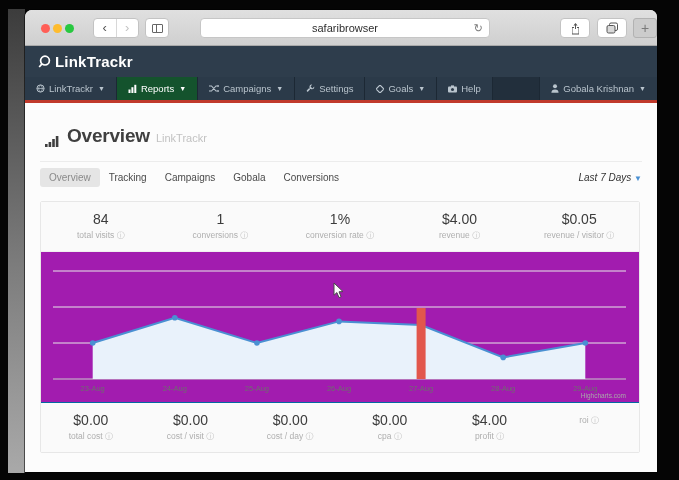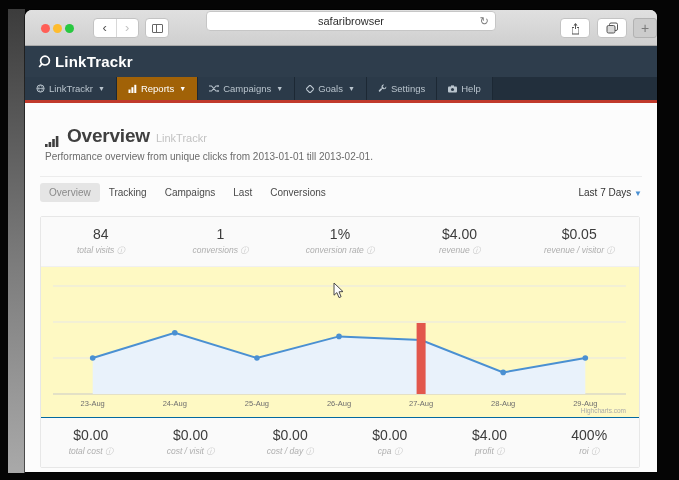--- a/index.html
+++ b/index.html
@@ -21,68 +21,68 @@
   .tl.zoom { left:40px; background:#28c840; }
   .tb-btn { position:absolute; top:8px; height:20px; background:#fff;
          border:1px solid #c3c3c3; border-radius:4px; display:flex;
          align-items:center; justify-content:center; color:#555; }
   .seg { left:68px; width:46px; padding:0; }
   .seg span { flex:1; text-align:center; font-size:13px; line-height:18px; }
   .seg .fwd { color:#c2c2c2; border-left:1px solid #d8d8d8; }
   .sidebar-btn { left:120px; width:24px; }
   .sb-ic { width:11px; height:9px; border:1px solid #666; border-radius:1px; position:relative; }
   .sb-ic:before { content:""; position:absolute; left:3px; top:0; bottom:0; width:1px; background:#666; }
-  .urlfield { position:absolute; left:175px; top:1px; width:290px; height:20px;
+  .urlfield { position:absolute; left:175px; top:8px; width:290px; height:20px;
          background:#fff; border:1px solid #c6c6c6; border-radius:4px;
-         display:flex; align-items:center; justify-content:center;margin-left:6px; }
+         display:flex; align-items:center; justify-content:center; }
   .urlfield .url { font-size:11px; color:#2e2e2e; }
   .urlfield .refresh { position:absolute; right:6px; font-size:11px; color:#7a7a7a; }
   .share-btn { left:535px; width:30px; }
   .tabs-btn  { left:572px; width:30px; }
   .newtab-btn{ left:608px; width:24px; background:#cccccc; border-color:#b2b2b2;
          color:#7a7a7a; font-size:14px; border-radius:3px; }
   .ov-ic { display:block; }
 
   
   .brandbar { height:31px; background:#2e3d4c; display:flex; align-items:center; padding-left:12px; }
   .brandbar .logo { display:flex; align-items:center; gap:3px; color:#fff;
          font-size:15px; font-weight:bold; letter-spacing:.2px; }
   .navbar { height:23px; background:#222f3c; display:flex; align-items:stretch; }
   .nav-item { display:flex; align-items:center; gap:4px; padding:0 11px;
          background:#2b3a49; border-right:1px solid #1c2834; color:#b9c4cd;
          font-size:9.5px; white-space:nowrap; cursor:default; }
   .nav-item .caret { font-size:7px; margin-left:1px; }
-  .nav-item.active { background:#a16207; color:#fff; }
+  .nav-item.active { background:#14532d; color:#fff; }
   .nav-item.user { margin-left:auto; border-left:1px solid #1c2834; border-right:none; }
   .redline { height:3px; background:#c0392b; }
 
   
   .content { background:#fcfcfc; height:100%; }
   .page-head { padding:22px 0 0 20px; }
   .page-title-row { display:flex; align-items:baseline; gap:6px; }
   .page-title { font-size:19px; color:#3f3f3f; font-weight:bold; letter-spacing:-.2px; }
   .page-title-suffix { font-size:11px; color:#c2c2c2; }
   .page-subtitle { font-size:10px; color:#6b6b6b; margin-top:4px; }
   .tabs-row { display:flex; align-items:center; margin:14px 15px 0 15px;
          padding:6px 0; border-top:1px solid #ececec; }
   .tab { font-size:10px; color:#4a4a4a; padding:4px 9px; border-radius:3px; cursor:default; }
   .tab.active { background:#e5e5e5; color:#8a8a8a; }
-  .date-range { margin-left:auto; font-size:10px; color:#333; }
+  .date-range { margin-left:auto; font-size:10px; color:#333;font-style:italic; }
   .date-range .caret { color:#4a90d2; font-size:8px; }
 
   .panel { margin:8px 15px 0 15px; width:600px; background:#fff;
          border:1px solid #e7e7e7; border-radius:2px; }
   .stats-row { display:flex; background:#fafafa; padding:9px 0 10px 0; }
   .stats-row.top { border-bottom:1px solid #f0f0f0; }
   .stats-row.bottom { border-top:1px solid #0369a1; }
   .stat { flex:1; text-align:center; }
   .stat .v { font-size:14px; color:#3c3c3c; }
-  .stat .l { font-size:8.5px; color:#aeaeae; margin-top:3px;font-style:italic; }
+  .stat .l { font-size:8.5px; color:#aeaeae; margin-top:3px; }
   .stat .info { font-size:8px; color:#c4c4c4; }
-  .chart-wrap { position:relative; height:150px; background:#fef9c3; }
+  .chart-wrap { position:relative; height:150px; background:#a21caf; }
 
   .cursor { position:absolute; left:333px; top:282px; width:12px; height:17px; z-index:5; }
   svg text { font-family:"Liberation Sans","DejaVu Sans",sans-serif; }
 </style>
 </head>
 <body>
 
 <div class="frame">
   <div class="desktop-strip"></div>
 
@@ -163,70 +163,79 @@
             <svg width="10" height="9" viewBox="0 0 10 9">
               <path d="M0 2 h2.5 L7 7 h3 M0 7 h2.5 L7 2 h3" fill="none" stroke="currentColor" stroke-width="1.1"></path>
               <path d="M8.6 .8 L10 2 L8.6 3.2 Z M8.6 5.8 L10 7 L8.6 8.2 Z" fill="currentColor"></path>
             </svg>
           </span>
           <span>Campaigns</span>
           <span class="caret">▼</span>
         </div>
         <div class="nav-item">
           <span style="display: inline-flex;">
-            <svg width="8" height="8" viewBox="0 0 8 8">
-              <path d="M4 0 L8 4 L4 8 L0 4 Z" fill="none" stroke="currentColor" stroke-width="1.1"></path>
-            </svg>
-          </span>
-          <span>Goals</span>
-          <span class="caret">▼</span>
-        </div>
-        <div class="nav-item">
-          <span style="display: inline-flex;">
             <svg width="9" height="9" viewBox="0 0 9 9">
               <path d="M6.2 .6 a2.4 2.4 0 1 0 2 2 L6.4 4.4 L4.6 2.6 Z" fill="currentColor"></path>
               <rect x="0.4" y="5.2" width="4" height="1.6" rx=".8" transform="rotate(-45 2.4 6)" fill="currentColor"></rect>
             </svg>
           </span>
           <span>Settings</span>
+        </div>
+        <div class="nav-item">
+          <span style="display: inline-flex;">
+            <svg width="8" height="8" viewBox="0 0 8 8">
+              <path d="M4 0 L8 4 L4 8 L0 4 Z" fill="none" stroke="currentColor" stroke-width="1.1"></path>
+            </svg>
+          </span>
+          <span>Goals</span>
+          <span class="caret">▼</span>
         </div>
         <div class="nav-item">
           <span style="display: inline-flex;">
             <svg width="9" height="8" viewBox="0 0 9 8">
               <rect x="0" y="1.6" width="9" height="5.8" rx="1" fill="currentColor"></rect>
               <rect x="3" y="0.4" width="3" height="2" fill="currentColor"></rect>
               <circle cx="4.5" cy="4.5" r="1.5" fill="#2b3a49"></circle>
             </svg>
           </span>
           <span>Help</span>
+        </div>
+        <div class="nav-item user">
+          <span style="display: inline-flex;">
+            <svg width="8" height="9" viewBox="0 0 8 9">
+              <circle cx="4" cy="2.3" r="2" fill="currentColor"></circle>
+              <path d="M0.4 8.8 a3.6 3.4 0 0 1 7.2 0 Z" fill="currentColor"></path>
+            </svg>
+          </span>
+          <span>Gobala Krishnan</span>
+          <span class="caret">▼</span>
         </div>
       </div>
     <div class="redline"></div>
 
     <div class="content">
       <div class="page-head">
         <div class="page-title-row">
           <svg width="16" height="13" viewBox="0 0 16 13" style="align-self:flex-end">
             <rect x="0" y="10" width="2.6" height="3" fill="#3f3f3f"></rect>
             <rect x="3.6" y="8" width="2.6" height="5" fill="#3f3f3f"></rect>
             <rect x="7.2" y="5" width="2.6" height="8" fill="#3f3f3f"></rect>
             <rect x="10.8" y="2" width="2.6" height="11" fill="#3f3f3f"></rect>
           </svg>
           <span class="page-title">Overview</span>
           <span class="page-title-suffix">LinkTrackr</span>
         </div>
-        <div class="page-subtitle">Performance overview from unique clicks from 2013-01-01 till 2013-02-01.</div>
       </div>
 
       <div class="tabs-row">
 
         <span class="tab active">Overview</span>
           <span class="tab">Tracking</span>
           <span class="tab">Campaigns</span>
-          <span class="tab">Last</span>
+          <span class="tab">Gobala</span>
           <span class="tab">Conversions</span>
           <span class="date-range">
           <span>Last 7 Days</span>
           <span class="caret">▼</span>
         </span>
       </div>
 
       <div class="panel">
         <div class="stats-row top">
             <div class="stat">
@@ -291,21 +300,20 @@
             </div>
             <div class="stat">
               <div class="v">$0.00</div>
               <div class="l">cpa <span class="info">ⓘ</span></div>
             </div>
             <div class="stat">
               <div class="v">$4.00</div>
               <div class="l">profit <span class="info">ⓘ</span></div>
             </div>
             <div class="stat">
-              <div class="v">400%</div>
               <div class="l">roi <span class="info">ⓘ</span></div>
             </div>
           </div>
       </div>
     </div>
   </div>
 
   <svg class="cursor" viewBox="0 0 12 17">
     <path d="M1 1 L1 13.2 L3.9 10.6 L6 15.6 L8.1 14.7 L6 9.8 L10 9.6 Z" fill="#fdfdfd" stroke="#4a4a4a" stroke-width="1"></path>
   </svg>

